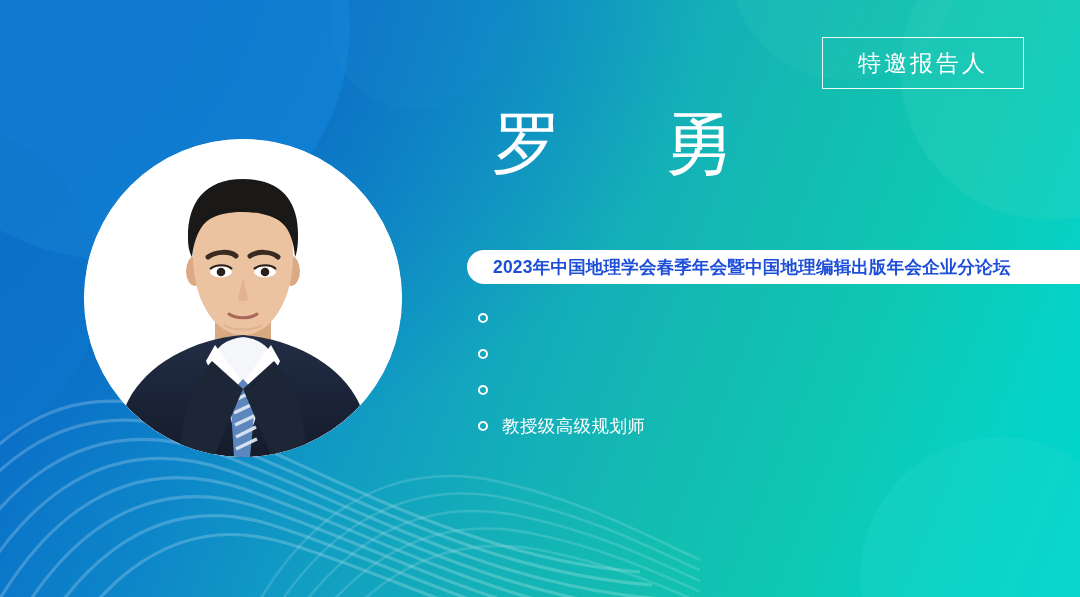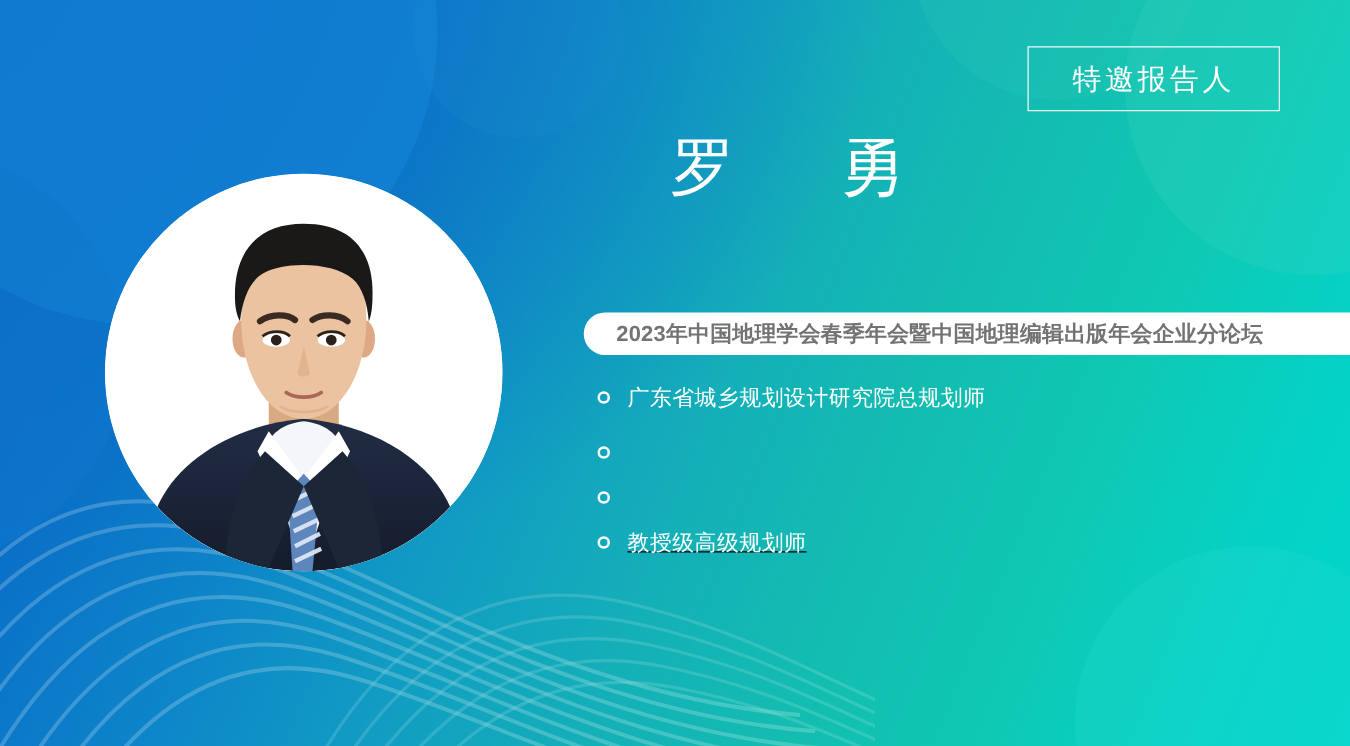--- a/index.html
+++ b/index.html
@@ -82,57 +82,56 @@
     font-size:23px;
     letter-spacing:3px;
     font-weight:400;
     white-space:nowrap;
   }
 
   
   #speaker-name {
     position:absolute; left:492px; top:108px;
     color:#ffffff;
-    font-size:52px;
+    font-size:70px;
     font-weight:400;
     letter-spacing:16px;
     line-height:1;
     white-space:nowrap;
-    margin-left:44px;
   }
 
   
   #conference-pill {
     position:absolute; left:467px; top:250px;
     height:34px;
     width:640px;
     background:#ffffff;
     border-radius:17px 0 0 17px;
     display:flex; align-items:center;
     padding-left:26px;
   }
   #conference-title {
-    color:#737373;
+    color:#1d4ed8;
     font-size:17.5px;
     font-weight:700;
     letter-spacing:.2px;
     white-space:nowrap;
   }
 
   
   #credentials {
     position:absolute; left:478px; top:306px;
     width:580px;
   }
   .cred-row {
     display:flex;
     align-items:flex-start;
     margin-bottom:19px;
   }
-  .cred-row:last-child { margin-bottom:16px;text-decoration:underline; }
+  .cred-row:last-child { margin-bottom:16px; }
   .bullet {
     flex:0 0 auto;
     width:10px; height:10px;
     border:2.6px solid #ffffff;
     border-radius:50%;
     margin-top:7px;
     margin-right:14px;
   }
   .cred-text {
     color:#ffffff;
@@ -243,21 +242,20 @@
 
   <div id="speaker-name">罗　勇</div>
 
   <div id="conference-pill">
     <span id="conference-title">2023年中国地理学会春季年会暨中国地理编辑出版年会企业分论坛</span>
   </div>
 
   <div id="credentials">
     <div class="cred-row">
       <span class="bullet"></span>
-      <span class="cred-text">广东省城乡规划设计研究院总规划师</span>
     </div>
     <div class="cred-row">
       <span class="bullet"></span>
     </div>
     <div class="cred-row">
       <span class="bullet"></span>
     </div>
     <div class="cred-row">
       <span class="bullet"></span>
       <span class="cred-text">教授级高级规划师</span>

